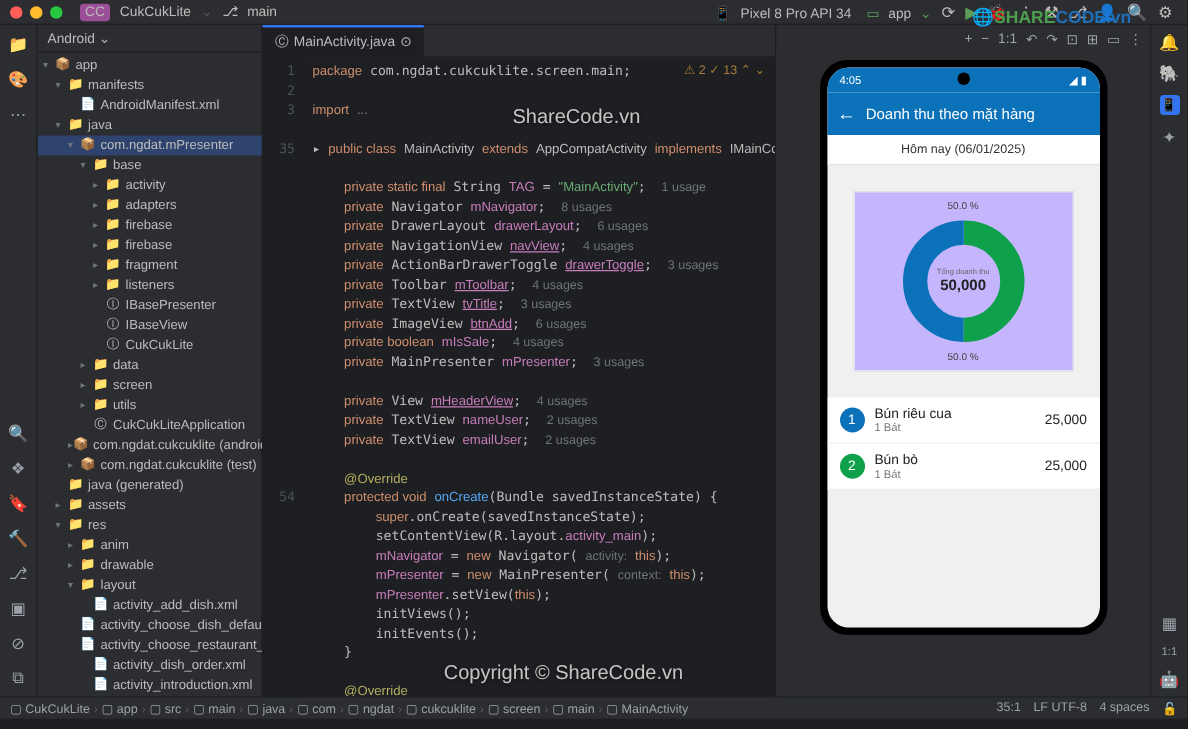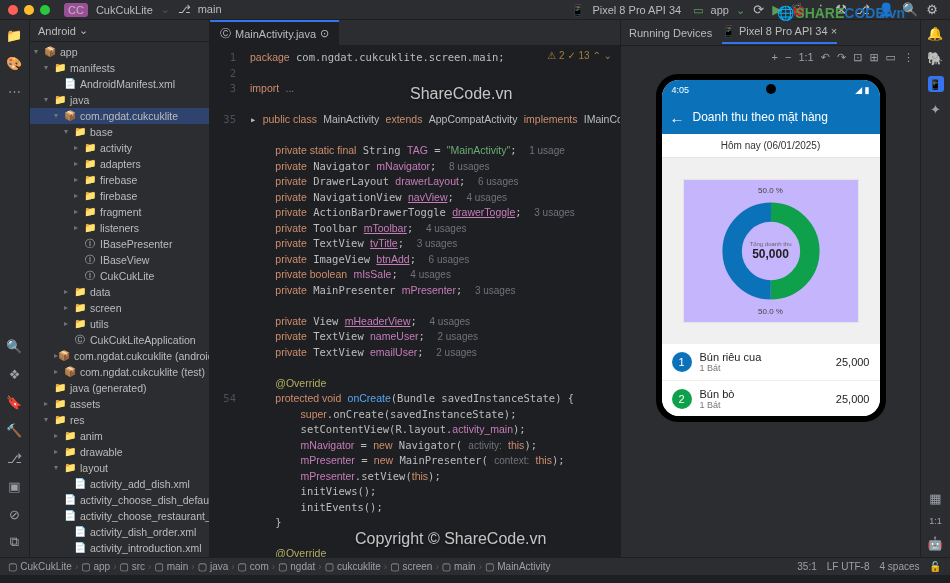--- a/index.html
+++ b/index.html
@@ -32,21 +32,21 @@
 .code{flex:1;padding:4px 0 0 8px;font-family:Menlo,Consolas,monospace;font-size:10.5px;line-height:15.5px;color:#bcbcbc;white-space:pre;overflow:hidden}
 .kw{color:#cf8e6d}.str{color:#6aab73}.fn{color:#56a8f5}.cmt{color:#7a7e85}.ann{color:#b3ae60}.fld{color:#c77dbb}.ty{color:#bcbcbc}.lnk{text-decoration:underline}
 .hint{color:#6f737a;font-style:normal;font-size:10px}
 .code-meta{position:absolute;top:4px;right:8px;font-size:10px;color:#a87c3a}
 .device-panel{width:300px;background:#2b2d30;border-left:1px solid #1e1f22;display:flex;flex-direction:column}
 .dp-head{height:26px;display:flex;align-items:center;padding:0 8px;border-bottom:1px solid #1e1f22;font-size:11px;gap:10px}
 .dp-head .tab-a{color:#bcbcbc;border-bottom:2px solid #3574f0;padding:4px 0}
 .dp-tools{height:22px;display:flex;align-items:center;justify-content:flex-end;padding:0 6px;gap:7px;color:#9da0a8}
 .dp-tools .ic{font-size:11px;cursor:pointer}
 .phone-area{flex:1;display:flex;justify-content:center;align-items:flex-start;padding:6px;background:#2b2d30}
-.phone{width:230px;height:348px;background:#000;border-radius:22px;padding:6px;position:relative}
+.phone{width:230px;height:460px;background:#000;border-radius:22px;padding:6px;position:relative}
 .phone-inner{width:100%;height:100%;background:#f0f0f0;border-radius:17px;overflow:hidden;position:relative}
 .camera{position:absolute;top:10px;left:50%;transform:translateX(-50%);width:10px;height:10px;background:#000;border-radius:50%;z-index:5}
 .statusbar{height:20px;background:#0b72b9;display:flex;align-items:center;justify-content:space-between;padding:0 10px;color:#fff;font-size:9px}
 .appbar{height:34px;background:#0b72b9;display:flex;align-items:center;padding:0 8px;color:#fff;font-size:12px;gap:8px}
 .appbar .back{font-size:15px}
 .date-row{background:#fff;text-align:center;padding:6px;font-size:10px;color:#333;border-bottom:1px solid #e5e5e5}
 .chart-card{background:#c4b5fd;margin:21px;padding:6px;border:1px solid #e5e5e5}
 .donut{width:100px;height:100px;margin:6px auto;position:relative}
 .donut svg{width:100%;height:100%;transform:rotate(-90deg)}
 .donut-center{position:absolute;top:0;left:0;width:100%;height:100%;display:flex;flex-direction:column;align-items:center;justify-content:center}
@@ -136,21 +136,21 @@
           <span>AndroidManifest.xml</span>
         </div>
         <div class="tree-item" style="padding-left: 14px;">
           <span class="arr">▾</span>
           <span class="fi">📁</span>
           <span>java</span>
         </div>
         <div class="tree-item sel" style="padding-left: 24px;">
           <span class="arr">▾</span>
           <span class="fi">📦</span>
-          <span>com.ngdat.cukcuklite</span>
+          <span>com.ngdat.mPresenter</span>
         </div>
         <div class="tree-item" style="padding-left: 34px;">
           <span class="arr">▾</span>
           <span class="fi">📁</span>
           <span>base</span>
         </div>
         <div class="tree-item" style="padding-left: 44px;">
           <span class="arr">▸</span>
           <span class="fi">📁</span>
           <span>activity</span>
@@ -330,24 +330,20 @@
     <span class="ann">@Override</span>
      () {
         .onResume();
     }
 
     </div>
     </div>
   </div>
 
   <div class="device-panel">
-    <div class="dp-head">
-      <span>Running Devices</span>
-      <span class="tab-a">📱 <span>Pixel 8 Pro API 34</span> ×</span>
-    </div>
     <div class="dp-tools">
       <span class="ic">+</span>
       <span class="ic">−</span>
       <span class="ic">1:1</span>
       <span class="ic">↶</span>
       <span class="ic">↷</span>
       <span class="ic">⊡</span>
       <span class="ic">⊞</span>
       <span class="ic">▭</span>
       <span class="ic">⋮</span>

